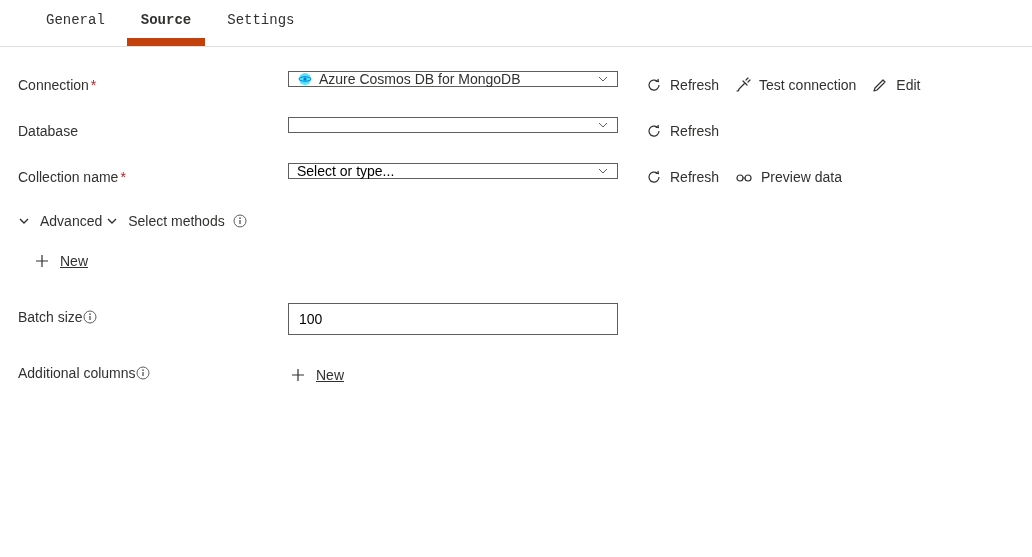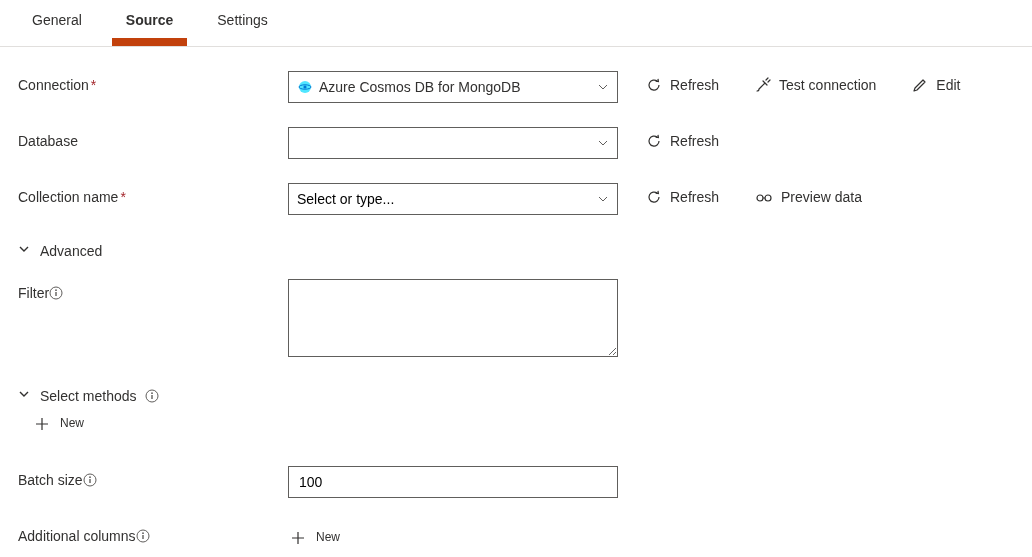--- a/index.html
+++ b/index.html
@@ -6,23 +6,24 @@
   html, body {
     margin: 0; padding: 0;
     font-family: "Segoe UI", -apple-system, BlinkMacSystemFont, sans-serif;
     font-size: 14px;
     color: #323130;
     background: #fff;
     width: 1032px;
   }
   .tabs {
     display: flex;
-    gap: 16px;
+    gap: 8px;
     border-bottom: 1px solid #e1dfdd;
-    padding: 0 18px;
+    padding: 0 32px;
+    font-family: Liberation Mono, monospace;
   }
   .tab {
     padding: 12px 14px 10px 14px;
     cursor: pointer;
     color: #323130;
     font-size: 14px;
     border-bottom: 3px solid transparent;
   }
   .tab.active {
     font-weight: 600;
@@ -45,38 +46,38 @@
     font-size: 14px;
   }
   .req { color: #a4262c; margin-left: 2px; }
   .field-col {
     width: 330px;
     flex: 0 0 330px;
   }
   .actions-col {
     display: flex;
     align-items: center;
-    gap: 36px;
+    gap: 16px;
     padding-left: 28px;
     padding-top: 6px;
   }
   .action-link {
     display: inline-flex;
     align-items: center;
     gap: 8px;
     cursor: pointer;
     color: #323130;
     font-size: 14px;
   }
   .action-link svg { flex: 0 0 auto; }
   .select-box {
     display: flex;
     align-items: center;
     width: 100%;
-    height: 32px;
+    height: 16px;
     border: 1px solid #605e5c;
     background: #fff;
     padding: 0 8px;
     gap: 6px;
     cursor: pointer;
   }
   .select-box .value { flex: 1; font-size: 14px; color: #323130; }
   .select-box .placeholder { color: #000000; }
   .select-box .chevron { color: #605e5c; }
   .cosmos-icon {
@@ -96,37 +97,39 @@
   input.text-input {
     width: 100%;
     height: 32px;
     border: 1px solid #605e5c;
     font-family: inherit;
     font-size: 14px;
     padding: 0 10px;
   }
   .section-toggle {
     display: inline-flex;
+    align-items: center;
     gap: 8px;
     cursor: pointer;
     font-size: 14px;
     margin: 4px 0 20px 0;
   }
   .section-toggle .chev { width: 14px; text-align: center; }
   .info-icon {
     display: inline-flex;
     align-items: center;
     color: #605e5c;
   }
   .new-btn {
     display: inline-flex;
     gap: 10px;
     cursor: pointer;
-    font-size: 12px;
+    font-size: 14px;
     padding: 4px 2px;
+    text-decoration: underline;
   }
   .plus-svg { color: #323130; }
   svg { display: block; }
 </style>
 </head>
 <body>
 
 <div class="tabs">
   <div class="tab">General</div>
   <div class="tab active">Source</div>
@@ -258,35 +261,20 @@
   <div class="section-toggle">
     <span class="chev">
       <svg width="12" height="12" viewBox="0 0 12 12">
           <path d="M2 4 L6 8 L10 4" fill="none" stroke="#323130" stroke-width="1.4"></path>
         </svg>
     </span>
     <span>Advanced</span>
   </div>
 
   
-  <div class="row">
-    <div class="label-col">
-      <span>Filter</span>
-      <span class="info-icon">
-        <svg width="14" height="14" viewBox="0 0 14 14">
-            <circle cx="7" cy="7" r="6" fill="none" stroke="#605e5c" stroke-width="1"></circle>
-            <circle cx="7" cy="4.2" r="0.9" fill="#605e5c"></circle>
-            <rect x="6.3" y="6" width="1.4" height="4" fill="#605e5c"></rect>
-          </svg>
-      </span>
-    </div>
-    <div class="field-col">
-      <textarea class="filter-box" style=""></textarea>
-    </div>
-  </div>
 
   
   <div class="section-toggle" style="margin-bottom:8px;">
     <span class="chev">
       <svg width="12" height="12" viewBox="0 0 12 12">
           <path d="M2 4 L6 8 L10 4" fill="none" stroke="#323130" stroke-width="1.4"></path>
         </svg>
     </span>
     <span>Select methods</span>
     <span class="info-icon">

